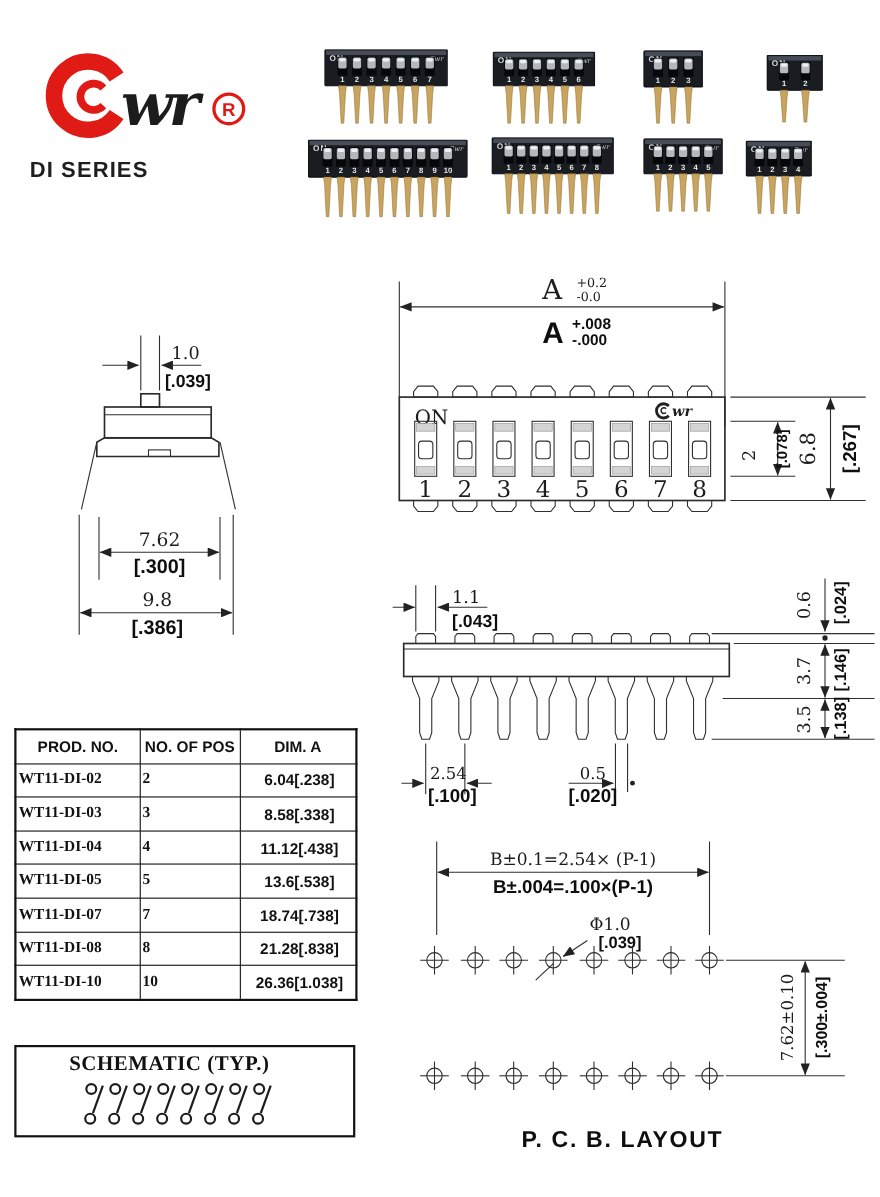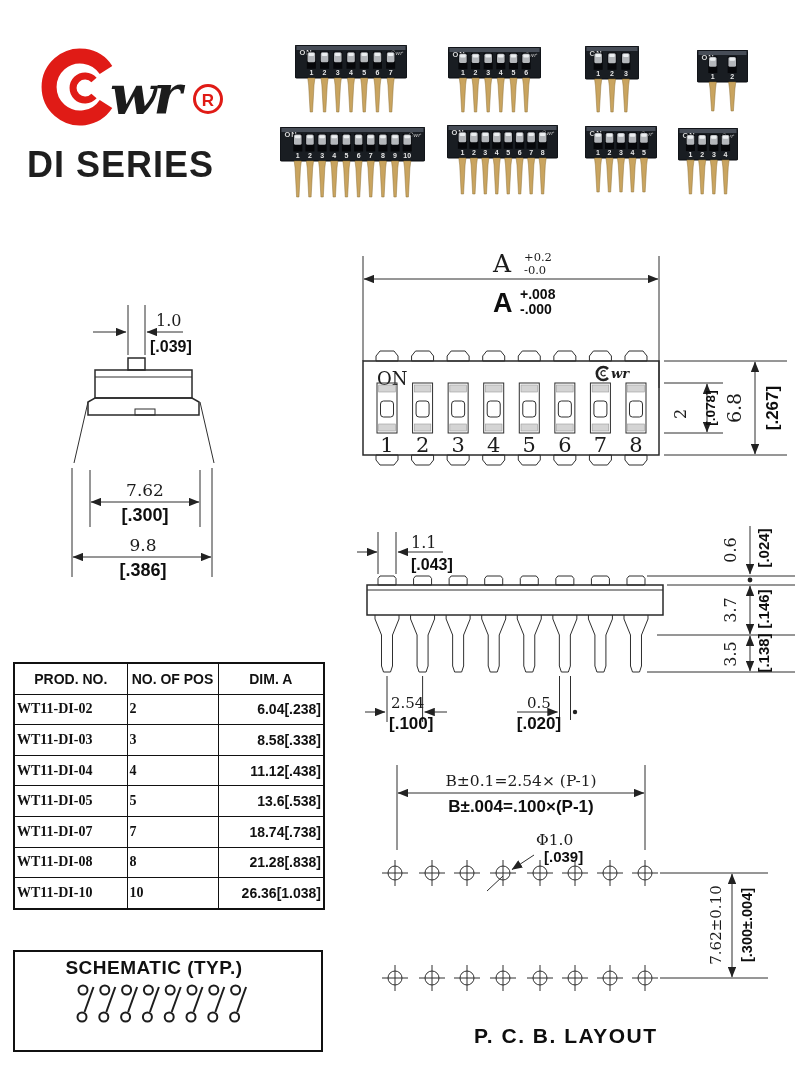--- a/index.html
+++ b/index.html
@@ -5,33 +5,33 @@
   html,body{margin:0;padding:0;background:#ffffff;}
   #page{position:relative;width:800px;height:1088px;background:#ffffff;overflow:hidden;
         font-family:"Liberation Sans",sans-serif;}
   .abs{position:absolute;}
   svg text{user-select:none;}
   .t-mm{font-family:"DejaVu Serif",serif;fill:#1c1c1c;}
   .t-in{font-family:"Liberation Sans",sans-serif;font-weight:700;fill:#0e0e0e;}
   .ln{stroke:#2f2f2f;stroke-width:1;fill:none;}
   .lnT{stroke:#2a2a2a;stroke-width:1.5;fill:none;}
   
-  #series-title{font-weight:700;font-size:36px;letter-spacing:1px;color:#1e1e1e;
+  #series-title{font-weight:700;font-size:20px;letter-spacing:1px;color:#1e1e1e;
                 font-family:"Liberation Sans",sans-serif;}
   
   #spec-table{border-collapse:collapse;table-layout:fixed;width:310px;
               font-family:"Liberation Sans",sans-serif;}
   #spec-table td,#spec-table th{border:1.6px solid #111;height:29.6px;
               font-size:14px;font-weight:700;color:#111;padding:0 2px;}
   #spec-table{border:2.4px solid #111;}
   #spec-table th{text-align:center;}
   #spec-table td.c{text-align:left;font-family:Liberation Serif, serif;}
-  #spec-table td.l{text-align:right;padding-left:5px;}
+  #spec-table td.l{text-align:center;padding-left:5px;}
   
-  #schematic-box{border:2.4px solid #111;width:310px;height:102px;box-sizing:border-box;}
+  #schematic-box{border:2.4px solid #111;width:310px;height:84px;box-sizing:border-box;font-family:Liberation Serif, serif;}
   #schematic-title{font-weight:700;font-size:19px;color:#111;text-align:center;
                    padding-top:5px;padding-right:28px;letter-spacing:.5px;}
 </style>
 </head>
 <body>
 
 <div id="page">
 
   <svg width="0" height="0" class="abs" aria-hidden="true">
     <defs>

